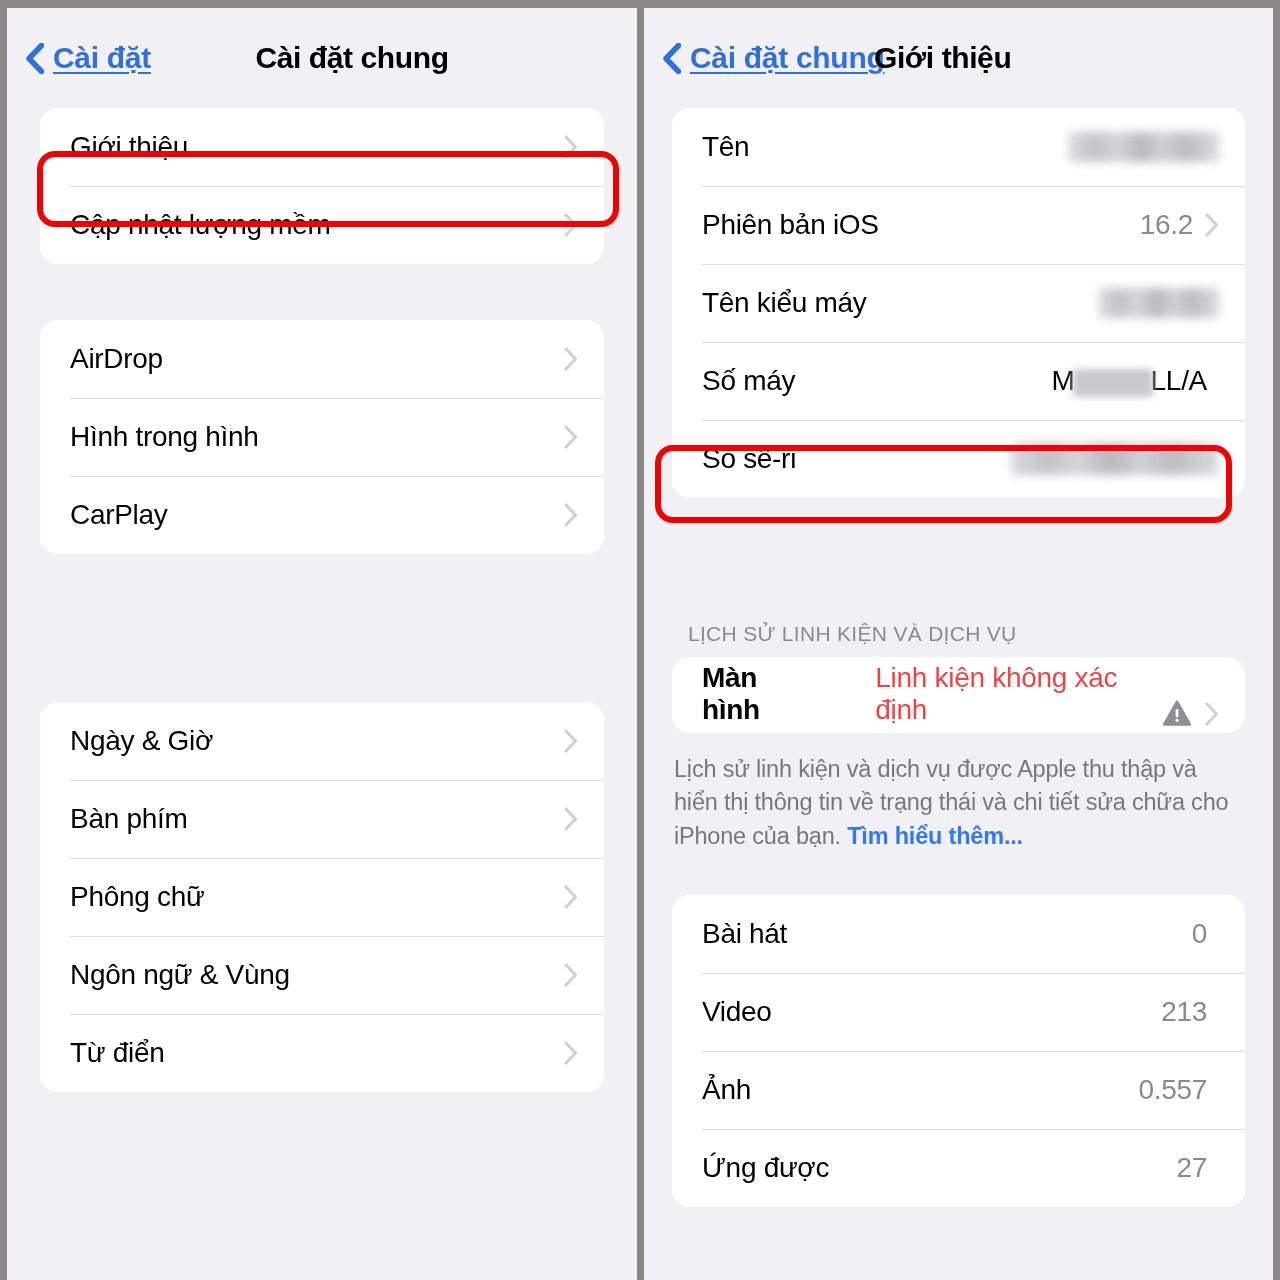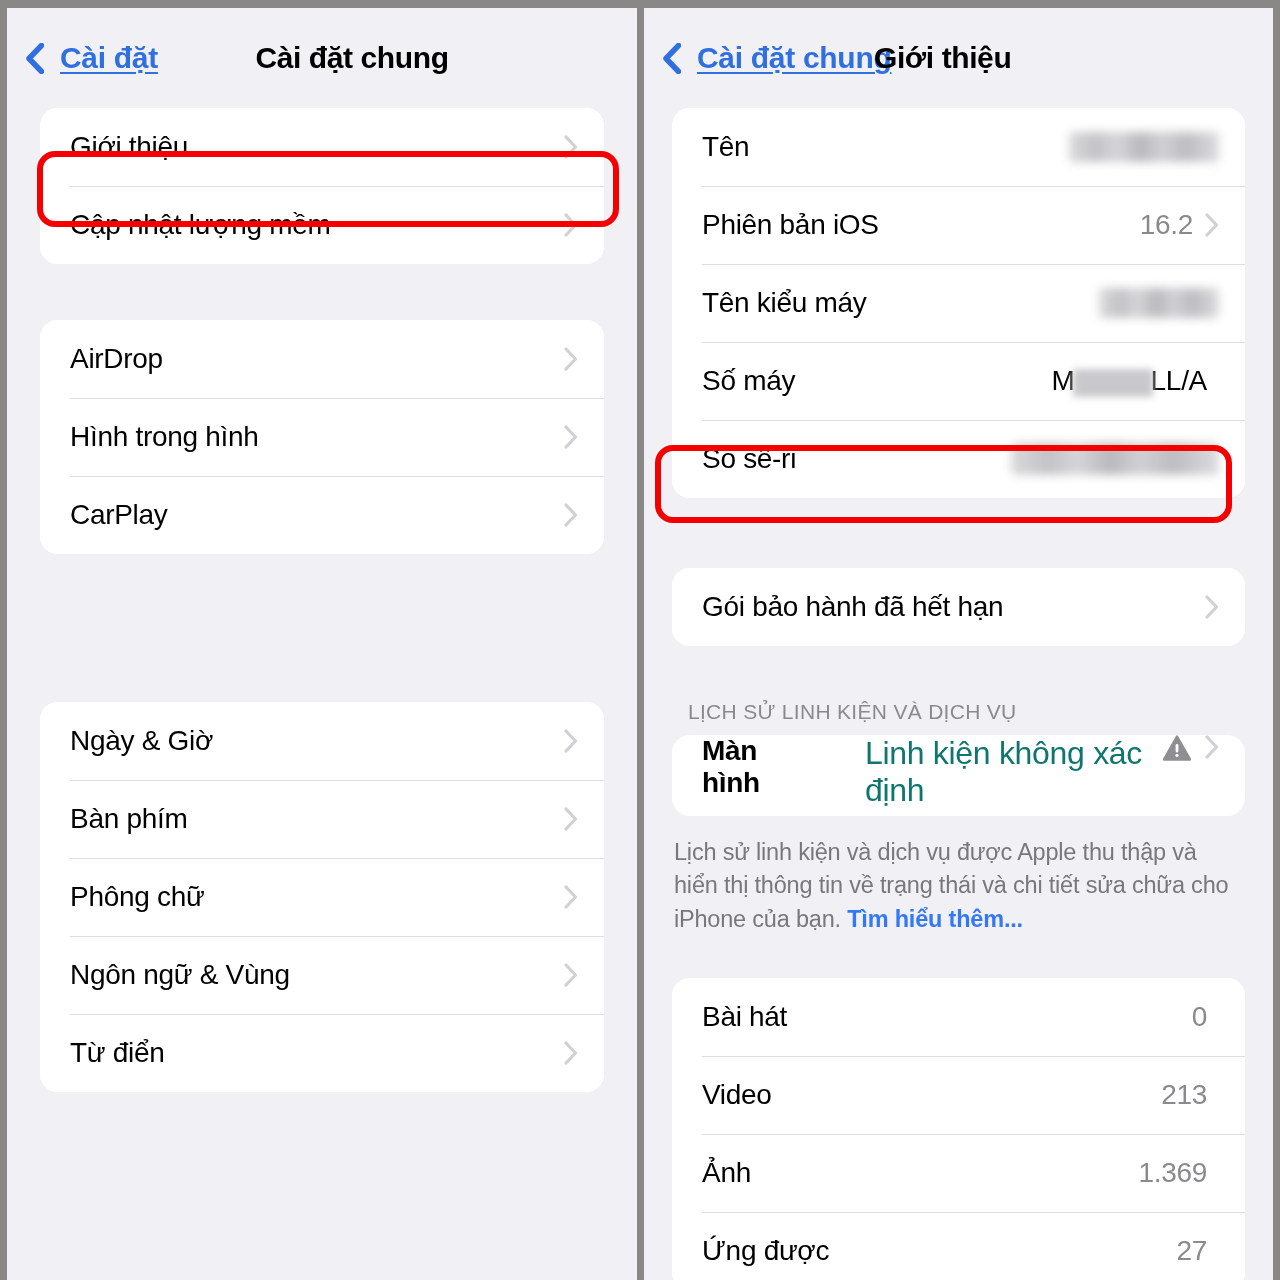--- a/index.html
+++ b/index.html
@@ -53,21 +53,20 @@
   }
   .chev-back svg { display: block; }
   .back-text {
     font-size: 30px;
     font-weight: 600;
     color: #2f6fe0;
     text-decoration: underline;
     text-underline-offset: 4px;
     text-decoration-thickness: 2px;
     letter-spacing: -0.3px;
-    margin-left: 7px;
   }
   .nav-title {
     position: absolute;
     left: 0; right: 0;
     text-align: center;
     font-size: 30px;
     font-weight: 700;
     color: #000;
     letter-spacing: -0.4px;
     pointer-events: none;
@@ -153,36 +152,36 @@
   .section-header {
     font-size: 21px;
     color: #8a8a8e;
     letter-spacing: 0.3px;
     padding: 0 28px 11px 44px;
   }
 
   
   .row-parts {
     display: flex;
-    align-items: flex-start;
+    align-items: flex-end;
     min-height: 76px;
     padding: 0 26px 7px 30px;
     background: #fff;
     border-radius: 27px;
   }
   .parts-label {
     font-size: 28px;
     font-weight: 700;
     color: #000;
     letter-spacing: -0.3px;
     margin-right: 24px;
   }
   .parts-status {
-    font-size: 32px;
-    color: #0f766e;
+    font-size: 28px;
+    color: #ef4444;
     letter-spacing: -0.3px;
     margin-left: 39px;
   }
   .warn-icon {
     width: 28px; height: 26px;
     margin-left: 12px;
     margin-right: 14px;
     flex-shrink: 0;
   }
   .warn-icon svg { display: block; }
@@ -384,31 +383,20 @@
       </div>
       <div class="row">
         <span class="row-label">Số sê-ri</span>
         <span class="row-spacer"></span>
         <span class="blur blur-serial"></span>
       </div>
     </div>
 
     <div class="group-gap-md"></div>
 
-    <div class="group">
-      <div class="row">
-        <span class="row-label">Gói bảo hành đã hết hạn</span>
-        <span class="row-spacer"></span>
-        <span class="chev">
-          <svg viewBox="0 0 14 24" width="14" height="24">
-              <path d="M2 2 L11.5 12 L2 22" fill="none" stroke="#b9b9be" stroke-width="3.2" stroke-linecap="round" stroke-linejoin="round"></path>
-            </svg>
-        </span>
-      </div>
-    </div>
 
     <div style="height:54px"></div>
 
     <div class="section-header">LỊCH SỬ LINH KIỆN VÀ DỊCH VỤ</div>
     <div class="group">
       <div class="row-parts">
         <span class="parts-label">Màn hình</span>
         <span class="parts-status">Linh kiện không xác định</span>
         <span class="warn-icon">
           <svg viewBox="0 0 28 26" width="28" height="26">
@@ -437,21 +425,21 @@
         <span class="row-value">0</span>
       </div>
       <div class="row">
         <span class="row-label">Video</span>
         <span class="row-spacer"></span>
         <span class="row-value">213</span>
       </div>
       <div class="row">
         <span class="row-label">Ảnh</span>
         <span class="row-spacer"></span>
-        <span class="row-value">1.369</span>
+        <span class="row-value">0.557</span>
       </div>
       <div class="row">
         <span class="row-label">Ứng được</span>
         <span class="row-spacer"></span>
         <span class="row-value">27</span>
       </div>
 
     </div>
 
     <div class="hl hl-seri" style="left:11px; top:437px; width:577px; height:78px;"></div>

